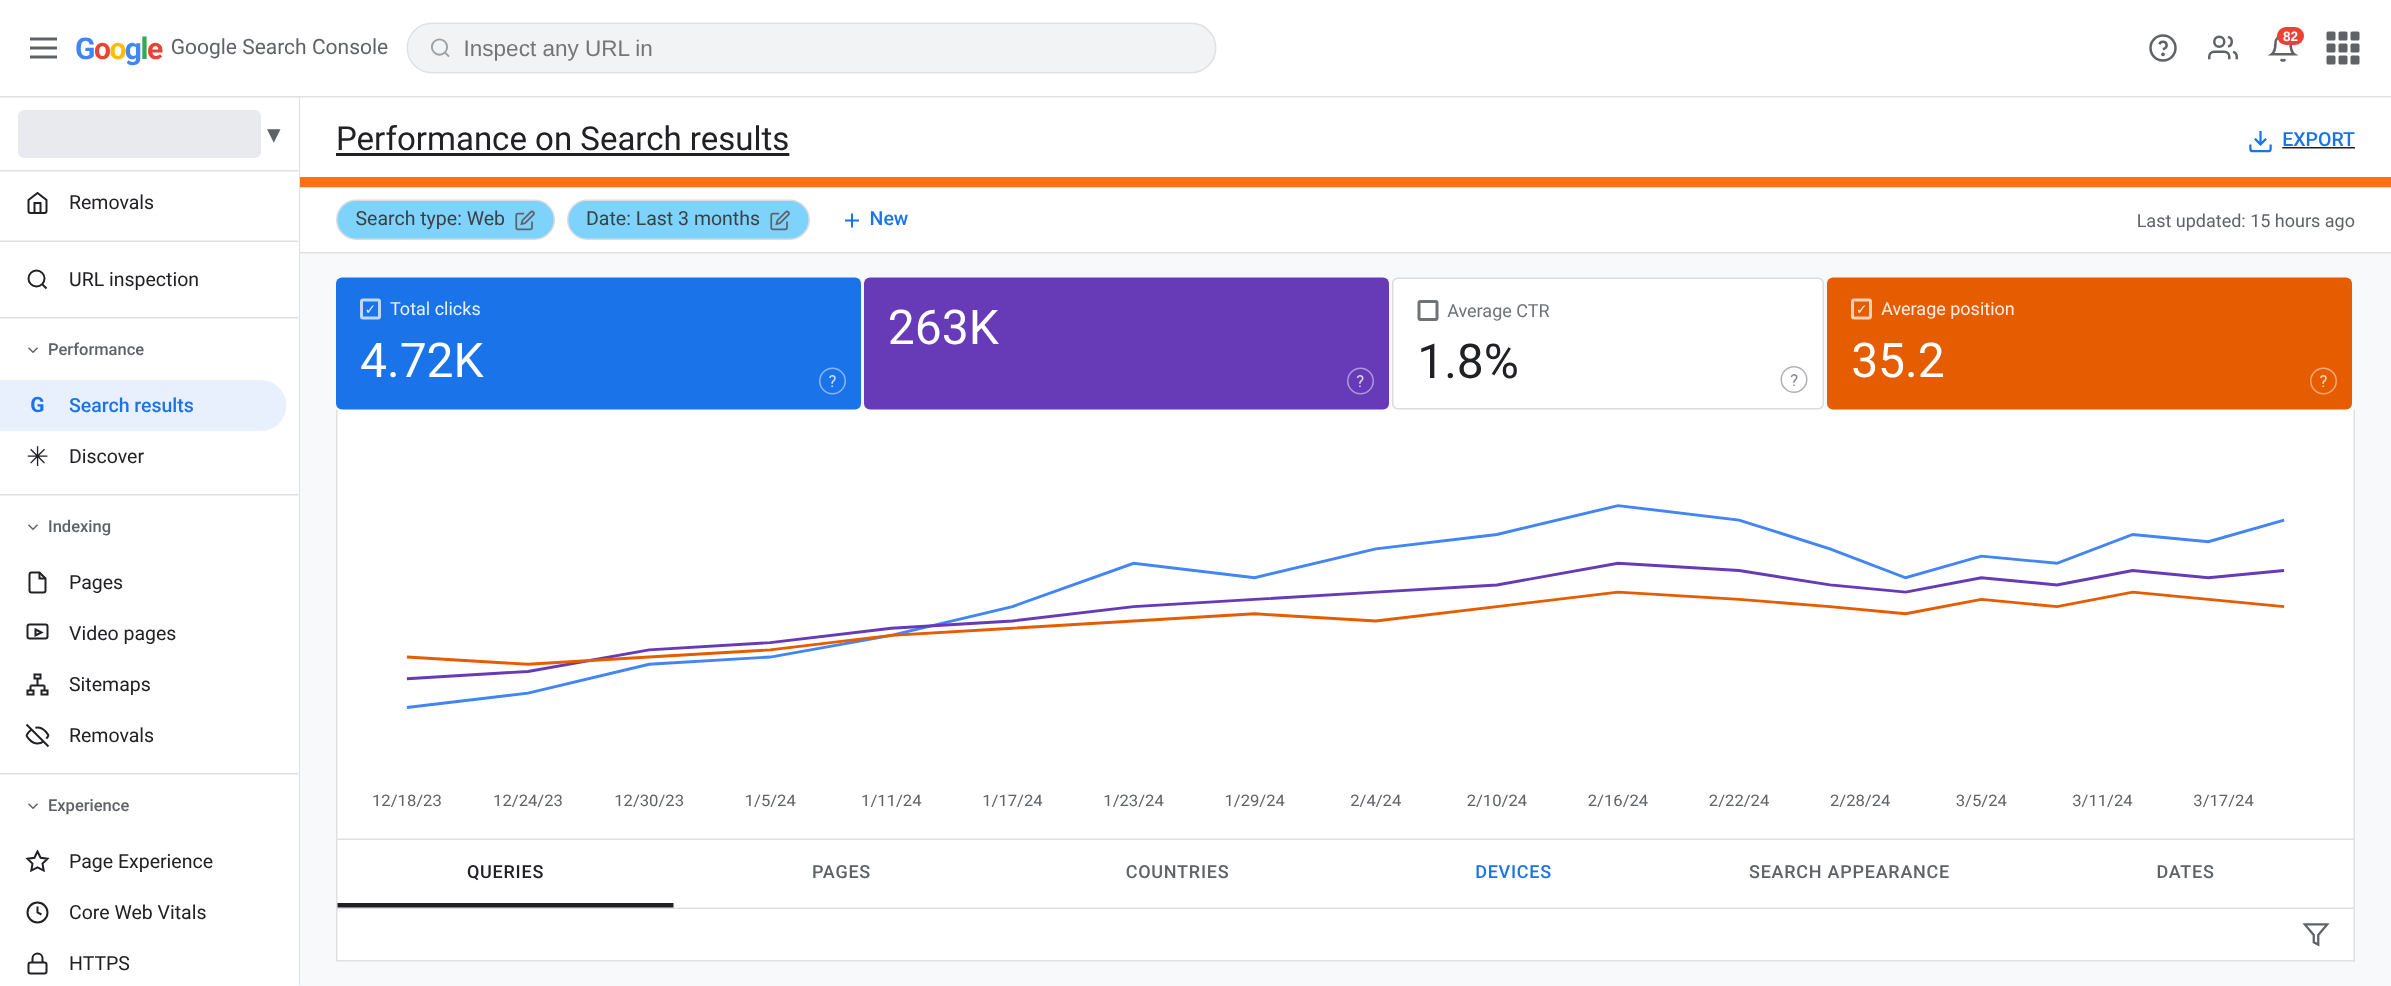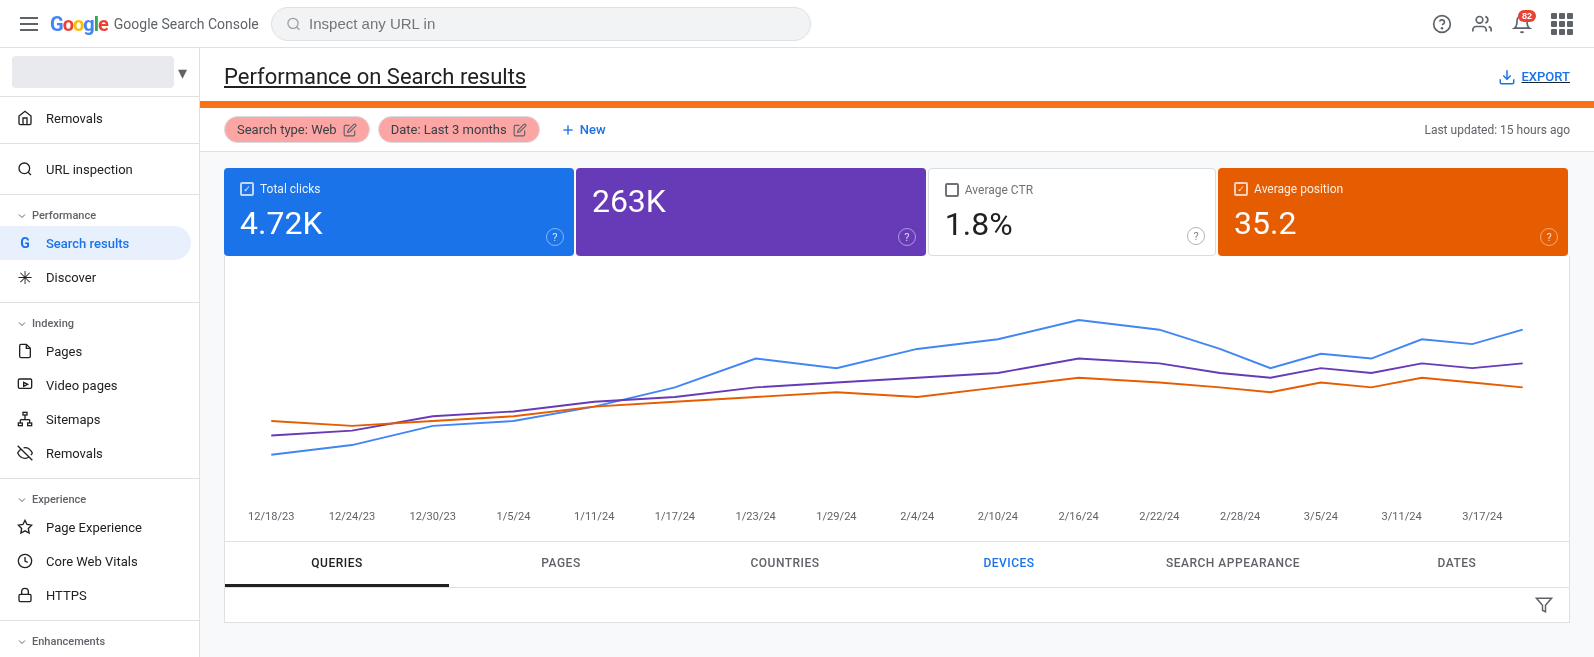--- a/index.html
+++ b/index.html
@@ -1,19 +1,19 @@
 <!DOCTYPE html>
 <html><head>
   <meta charset="utf-8">
   <style>
     * { margin: 0; padding: 0; box-sizing: border-box; }
     body { font-family: 'Google Sans', Roboto, Arial, sans-serif; background: #f8f9fa; color: #202124; font-size: 14px; display: flex; flex-direction: column; height: 657px; overflow: hidden; }
 
     
-    .topbar { height: 48px; background: #fff; display: flex; align-items: center; padding: 0 16px; border-bottom: 1px solid #e0e0e0; gap: 12px; flex-shrink: 0; }
+    .topbar { height: 65px; background: #fff; display: flex; align-items: center; padding: 0 16px; border-bottom: 1px solid #e0e0e0; gap: 12px; flex-shrink: 0; }
     .topbar-left { display: flex; align-items: center; gap: 8px; min-width: 230px; }
     .hamburger { display: flex; flex-direction: column; gap: 4px; cursor: pointer; padding: 4px; }
     .hamburger span { width: 18px; height: 2px; background: #5f6368; display: block; }
     .logo { display: flex; align-items: center; gap: 4px; }
     .logo-text { font-size: 14px; color: #5f6368; font-weight: 400; margin-left: 2px; }
     .search-bar { flex: 1; max-width: 540px; height: 34px; border: 1px solid #dfe1e5; border-radius: 24px; display: flex; align-items: center; padding: 0 14px; gap: 8px; background: #f1f3f4; }
     .search-bar input { border: none; background: transparent; outline: none; font-size: 15px; color: #202124; width: 100%; }
     .topbar-right { margin-left: auto; display: flex; align-items: center; gap: 8px; }
     .icon-btn { width: 32px; height: 32px; border-radius: 50%; display: flex; align-items: center; justify-content: center; cursor: pointer; color: #5f6368; font-size: 18px; border: none; background: transparent; position: relative; }
     .notif-badge { position: absolute; top: 2px; right: 2px; background: #ea4335; color: white; font-size: 9px; border-radius: 8px; padding: 1px 4px; font-weight: 600; }
@@ -26,31 +26,31 @@
     
     .sidebar { width: 200px; background: #fff; border-right: 1px solid #e0e0e0; overflow-y: auto; flex-shrink: 0; }
     .property-selector { padding: 8px 12px; border-bottom: 1px solid #e0e0e0; display: flex; align-items: center; gap: 4px; }
     .property-box { flex: 1; height: 32px; background: #e8eaed; border-radius: 4px; }
     .chevron-down { font-size: 18px; color: #5f6368; cursor: pointer; }
     .nav-section { padding: 4px 0; }
     .nav-section-divider { height: 1px; background: #e0e0e0; margin: 4px 0; }
     .nav-item { display: flex; align-items: center; gap: 12px; padding: 8px 16px; cursor: pointer; color: #202124; font-size: 13px; border-radius: 0 24px 24px 0; margin-right: 8px; }
     .nav-item.active { background: #e8f0fe; color: #1a73e8; font-weight: 500; }
     .nav-item .nav-icon { width: 18px; height: 18px; display: flex; align-items: center; justify-content: center; flex-shrink: 0; font-size: 16px; }
-    .nav-label-row { display: flex; align-items: center; padding: 6px 16px 4px 16px; font-size: 11px; color: #5f6368; font-weight: 500; cursor: pointer; }
+    .nav-label-row { display: flex; align-items: center; padding: 6px 16px 14px 16px; font-size: 11px; color: #5f6368; font-weight: 500; cursor: pointer; }
     .nav-label-row svg { margin-right: 4px; }
 
     
     .content { flex: 1; overflow-y: auto; padding: 0; background: #f8f9fa; }
     .content-header { background: #fff; padding: 16px 24px 12px; border-bottom: 7px solid #f97316; display: flex; align-items: center; justify-content: space-between; text-decoration: underline; }
     .page-title { font-size: 22px; font-weight: 400; color: #202124; }
     .export-btn { display: flex; align-items: center; gap: 6px; font-size: 13px; color: #1a73e8; cursor: pointer; font-weight: 500; }
 
     .filters-row { background: #fff; padding: 8px 24px; display: flex; align-items: center; gap: 8px; border-bottom: 1px solid #e0e0e0; }
-    .filter-chip { display: flex; align-items: center; gap: 6px; border: 1px solid #dadce0; border-radius: 16px; padding: 5px 12px; font-size: 13px; cursor: pointer; background: #fca5a5; color: #3c4043; }
+    .filter-chip { display: flex; align-items: center; gap: 6px; border: 1px solid #dadce0; border-radius: 16px; padding: 5px 12px; font-size: 13px; cursor: pointer; background: #7dd3fc; color: #3c4043; }
     .filter-chip svg { color: #5f6368; }
     .add-new-btn { display: flex; align-items: center; gap: 4px; padding: 5px 12px; font-size: 13px; cursor: pointer; color: #1a73e8; font-weight: 500; }
     .last-updated { margin-left: auto; font-size: 12px; color: #5f6368; }
 
     
     .metrics-row { display: flex; gap: 0; padding: 16px 24px 0; }
     .metric-card { flex: 1; padding: 14px 16px 12px; border-radius: 4px; color: white; margin-right: 2px; position: relative; min-width: 130px; }
     .metric-card.blue { background: #1a73e8; }
     .metric-card.purple { background: #673ab7; }
     .metric-card.white { background: #fff; border: 1px solid #dadce0; color: #202124; flex: 0.8; }

